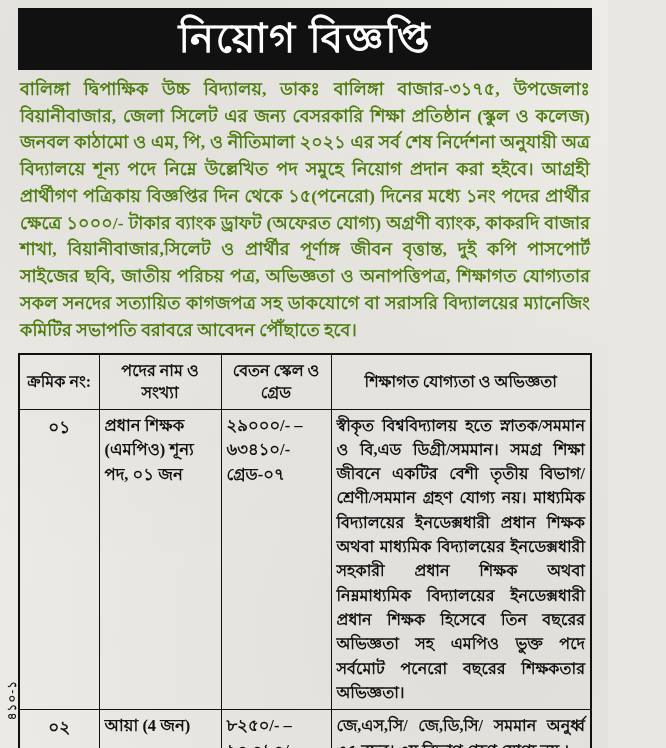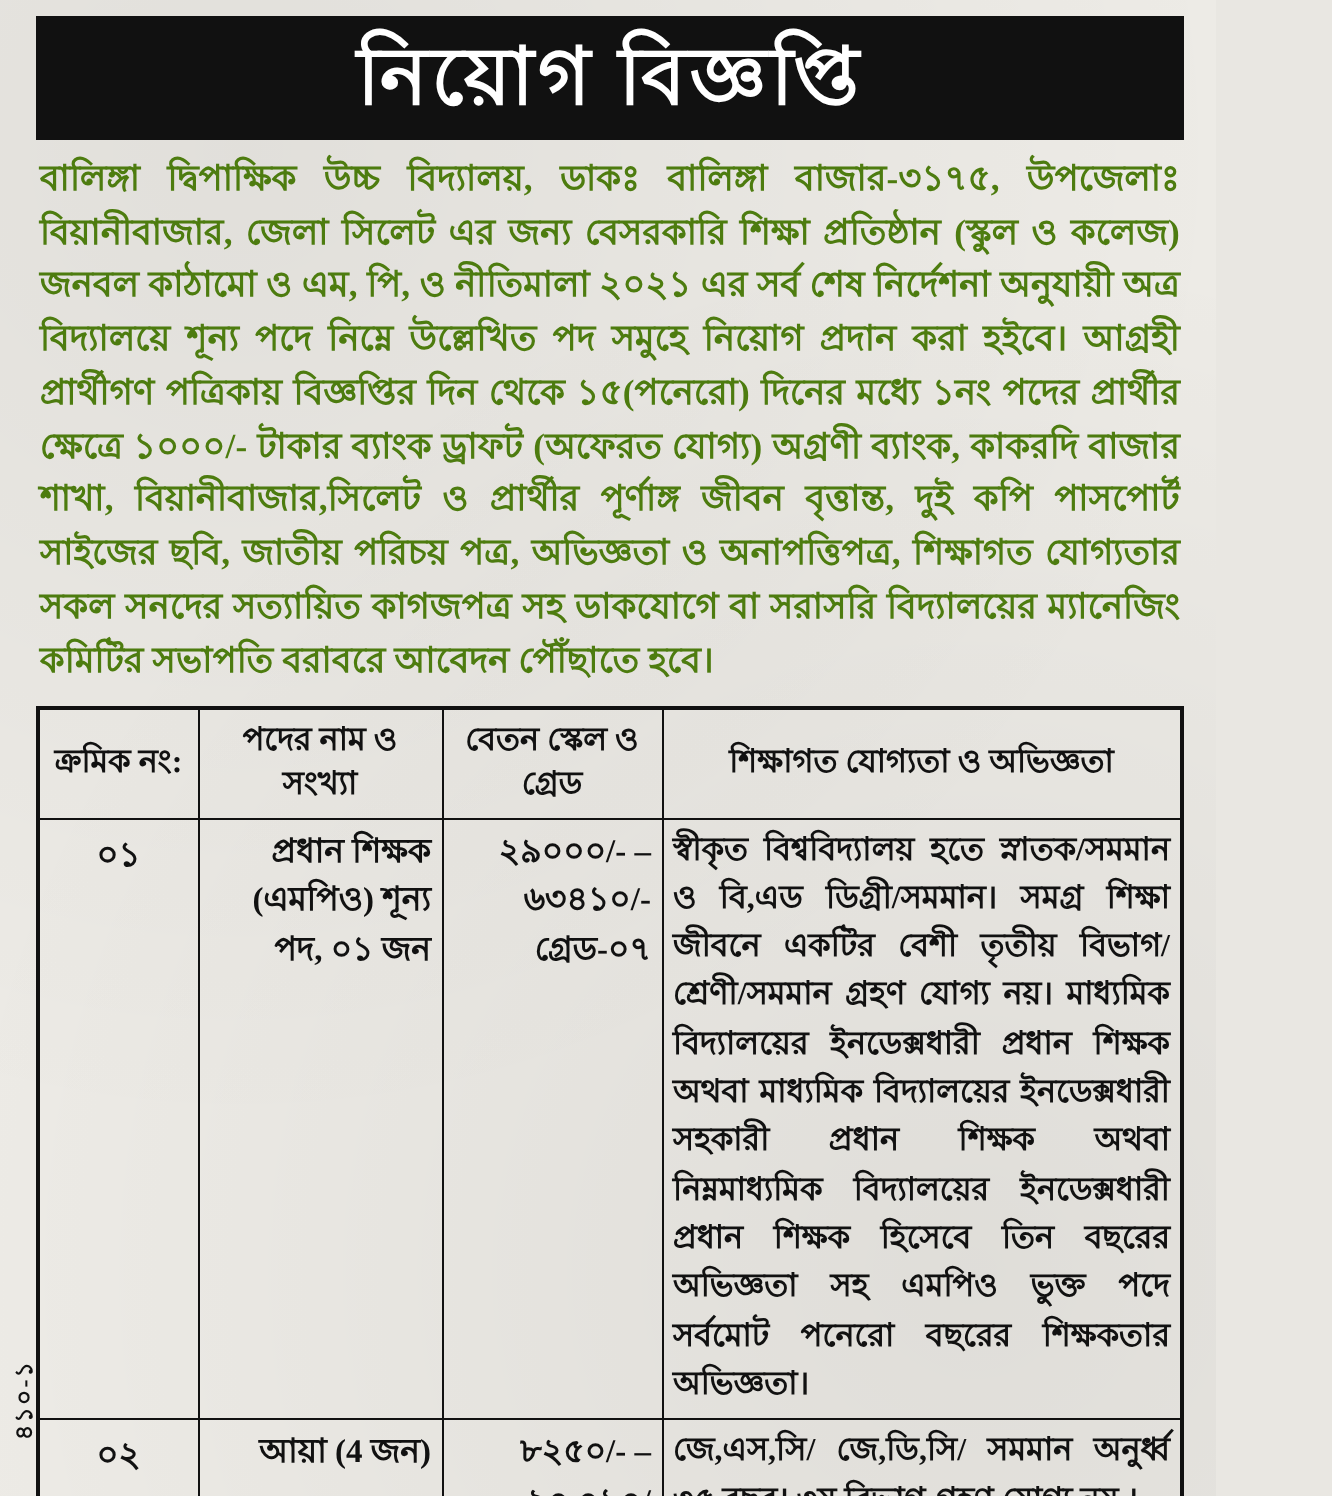--- a/index.html
+++ b/index.html
@@ -74,21 +74,21 @@
     text-align:center;
     font-size:16px;
     font-weight:bold;
     line-height:1.35;
     vertical-align:middle;
     padding:5px 4px;
   }
   .col-sl{width:80px;}
   .col-post{width:122px;}
   .col-scale{width:110px;}
-  .cell-c{text-align:right;font-size:16.5px;line-height:1.5;font-weight:bold;}
+  .cell-c{text-align:left;font-size:16.5px;line-height:1.5;font-weight:bold;}
   .cell-q{text-align:justify;font-size:16px;line-height:1.52;font-weight:bold;}
   .sl-num{
     text-align:center;font-size:17px;font-weight:bold;
     padding-top:30px;
   }
   .sl-num2{padding-top:22px;}
   
   .footer{
     margin-top:8px;
     text-align:right;

